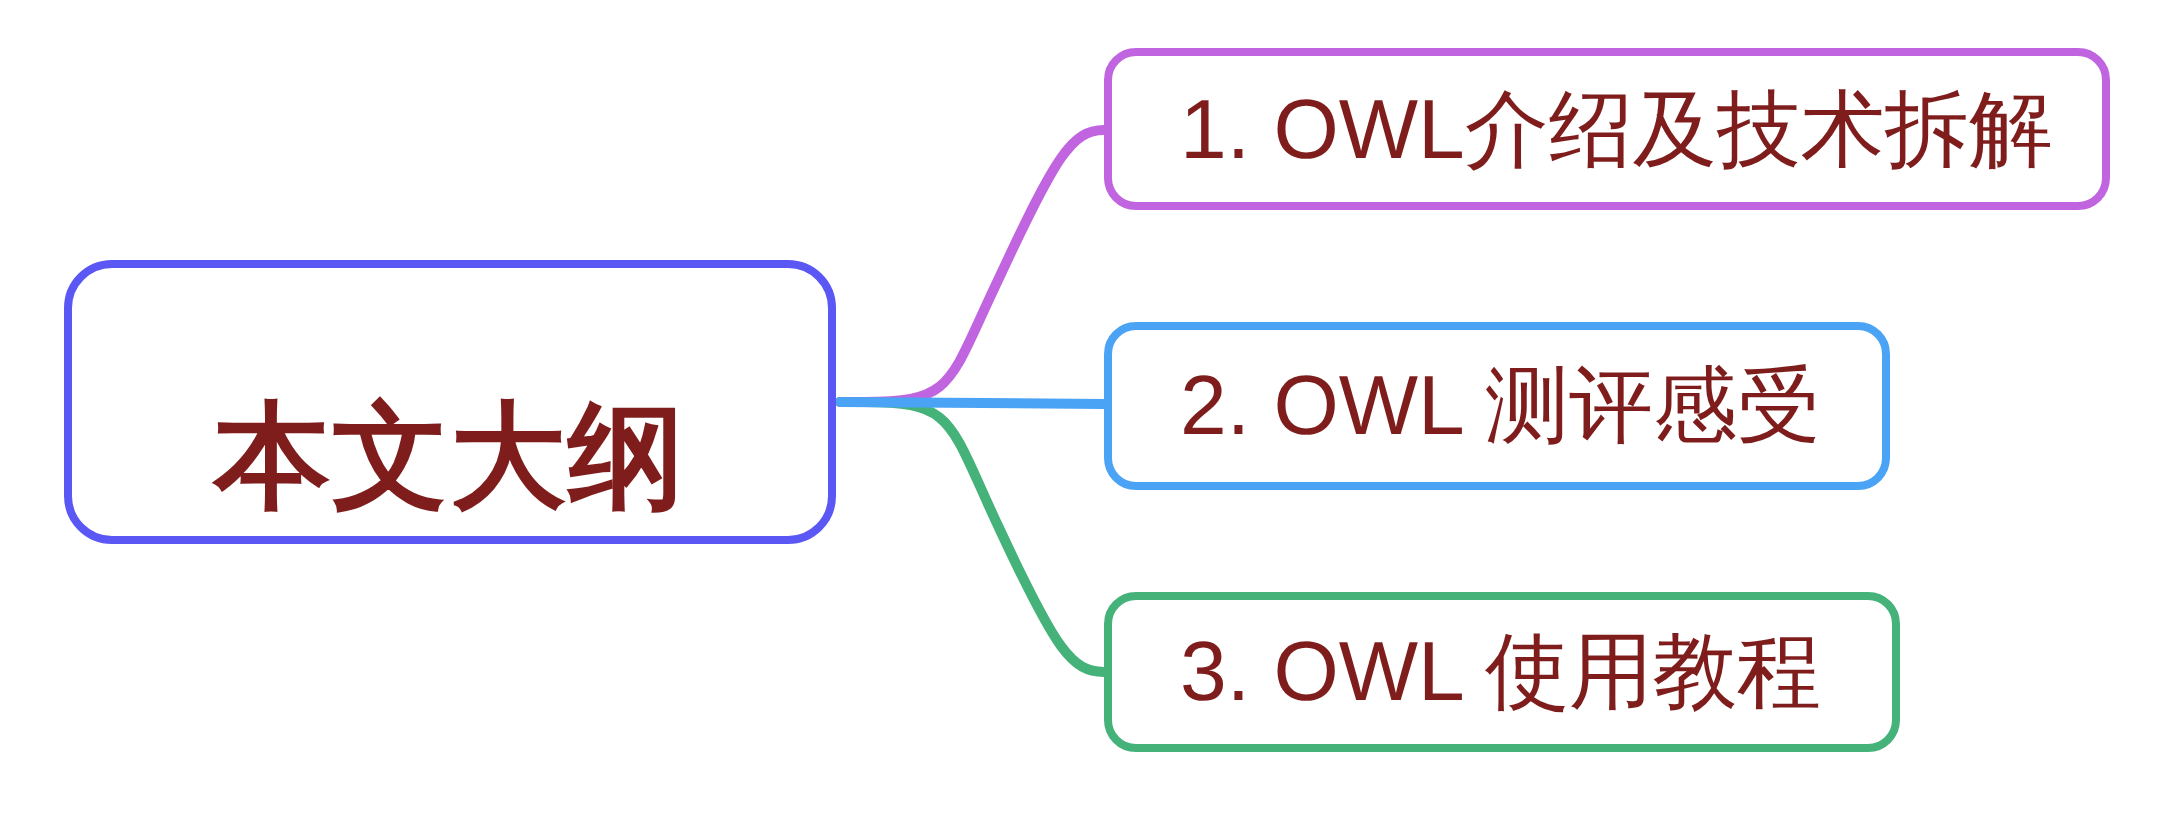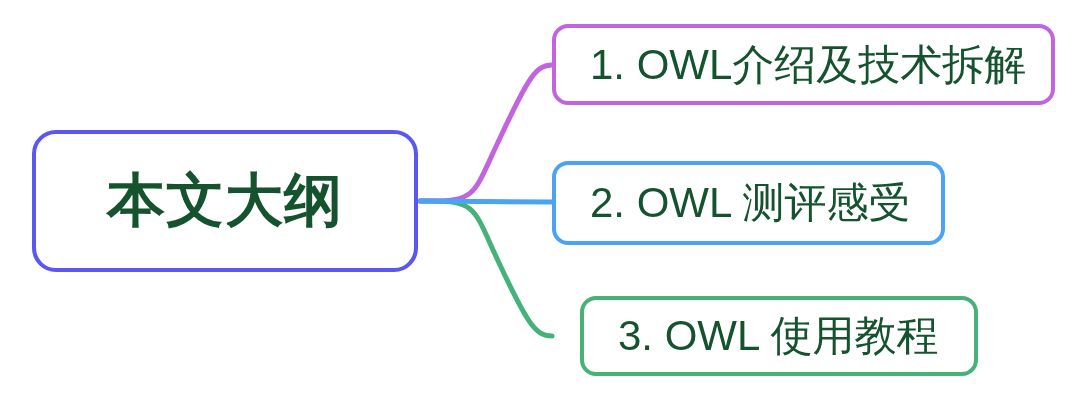--- a/index.html
+++ b/index.html
@@ -24,34 +24,35 @@
     width: 1080px;
     height: 410px;
     pointer-events: none;
   }
   .node {
     position: absolute;
     box-sizing: border-box;
     background: #ffffff;
     display: flex;
     align-items: center;
-    color: #14532d;
+    color: #7f1d1d;
     white-space: nowrap;
   }
   .root-node {
     left: 32px;
     top: 130px;
     width: 386px;
     height: 142px;
     border: 4px solid #5A57F5;
     border-radius: 24px;
     justify-content: center;
     font-size: 58px;
     font-weight: bold;
     letter-spacing: 1px;
+    align-items: flex-end;
   }
   .branch-node {
     border-width: 4px;
     border-style: solid;
     border-radius: 16px;
     justify-content: flex-start;
     font-size: 42px;
     font-weight: normal;
     padding-left: 34px;
     padding-right: 34px;
@@ -70,21 +71,20 @@
     height: 84px;
     border-color: #4AA3F5;
     align-items: center;
   }
   .branch-3 {
     left: 552px;
     top: 296px;
     width: 398px;
     height: 80px;
     border-color: #45B27A;
-    margin-left: 28px;
   }
   .node-label {
     display: inline-block;
   }
 </style>
 </head>
 <body>
 
 <div id="mindmap-canvas">
 

